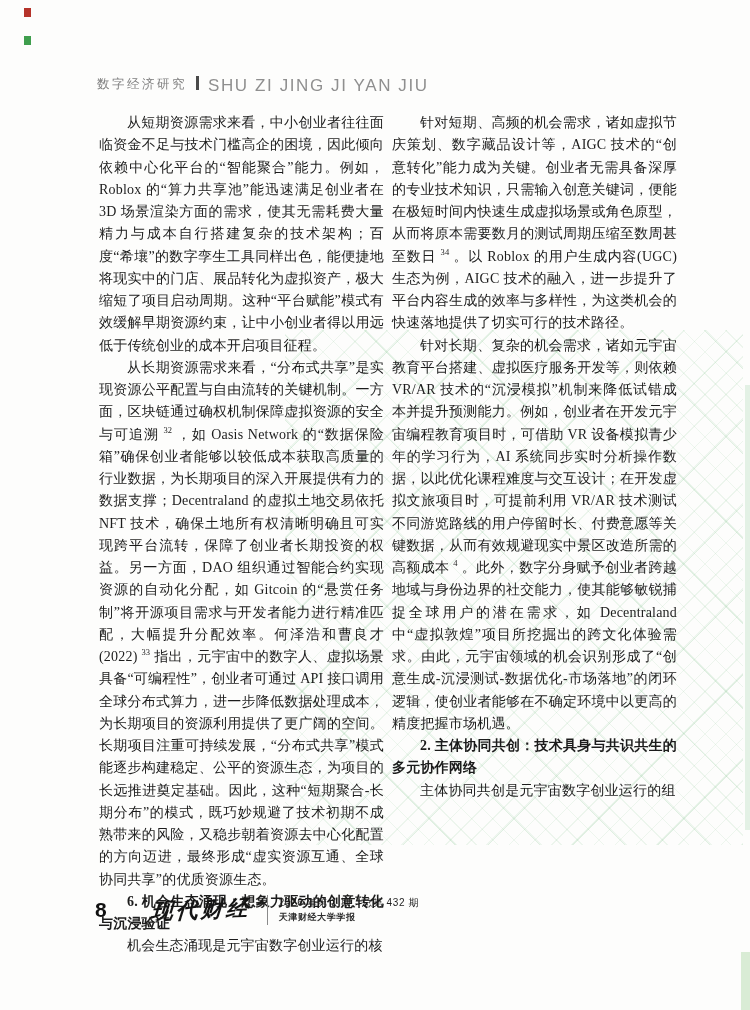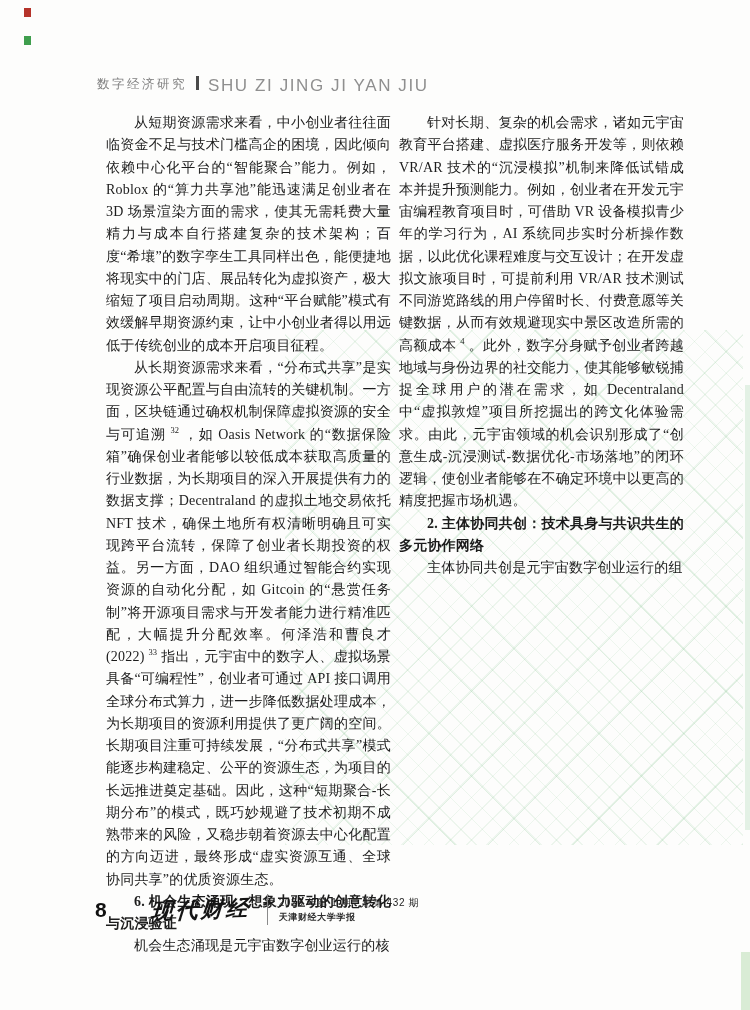--- a/index.html
+++ b/index.html
@@ -37,21 +37,21 @@
     position:absolute; right:0; top:385px; width:5px; height:445px;
     background:rgba(170,215,175,0.30); pointer-events:none;
   }
   .edge-strip {
     position:absolute; right:0; bottom:0; width:9px; height:58px;
     background:#d9ecd5; pointer-events:none;
   }
 
   
   .columns {
-    position:absolute; top:112px; left:106px; width:578px;
+    position:absolute; top:112px; left:99px; width:578px;
     display:flex; gap:8px;font-family:Liberation Serif, serif;
   }
   .col { width:285px; text-align:justify; font-size:14px; line-height:22.25px; letter-spacing:0.2px; }
   .para { margin:0; text-indent:2em; }
   .para.cont { text-indent:0; }
   .para.head { font-weight:bold; }
   sup { font-size:8.5px; line-height:0; vertical-align:super; }
 
   
   .footer {
@@ -88,20 +88,21 @@
   <div class="edge-strip"></div>
 
   <div class="columns">
     <div class="col">
       <p class="para"><span>从短期资源需求来看，中小创业者往往面临资金不足与技术门槛高企的困境，因此倾向依赖中心化平台的“智能聚合”能力。例如，Roblox 的“算力共享池”能迅速满足创业者在 3D 场景渲染方面的需求，使其无需耗费大量精力与成本自行搭建复杂的技术架构；百度“希壤”的数字孪生工具同样出色，能便捷地将现实中的门店、展品转化为虚拟资产，极大缩短了项目启动周期。这种“平台赋能”模式有效缓解早期资源约束，让中小创业者得以用远低于传统创业的成本开启项目征程。</span></p>
       <p class="para"><span>从长期资源需求来看，“分布式共享”是实现资源公平配置与自由流转的关键机制。一方面，区块链通过确权机制保障虚拟资源的安全与可追溯 </span><sup>32</sup><span> ，如 Oasis Network 的“数据保险箱”确保创业者能够以较低成本获取高质量的行业数据，为长期项目的深入开展提供有力的数据支撑；Decentraland 的虚拟土地交易依托 NFT 技术，确保土地所有权清晰明确且可实现跨平台流转，保障了创业者长期投资的权益。另一方面，DAO 组织通过智能合约实现资源的自动化分配，如 Gitcoin 的“悬赏任务制”将开源项目需求与开发者能力进行精准匹配，大幅提升分配效率。何泽浩和曹良才(2022) </span><sup>33</sup><span> 指出，元宇宙中的数字人、虚拟场景具备“可编程性”，创业者可通过 API 接口调用全球分布式算力，进一步降低数据处理成本，为长期项目的资源利用提供了更广阔的空间。长期项目注重可持续发展，“分布式共享”模式能逐步构建稳定、公平的资源生态，为项目的长远推进奠定基础。因此，这种“短期聚合-长期分布”的模式，既巧妙规避了技术初期不成熟带来的风险，又稳步朝着资源去中心化配置的方向迈进，最终形成“虚实资源互通、全球协同共享”的优质资源生态。</span></p>
       <p class="para head"><span>6. 机会生态涌现：想象力驱动的创意转化与沉浸验证</span></p>
       <p class="para"><span>机会生态涌现是元宇宙数字创业运行的核</span></p>
     </div>
     <div class="col">
+      <p class="para"><span>针对短期、高频的机会需求，诸如虚拟节庆策划、数字藏品设计等，AIGC 技术的“创意转化”能力成为关键。创业者无需具备深厚的专业技术知识，只需输入创意关键词，便能在极短时间内快速生成虚拟场景或角色原型，从而将原本需要数月的测试周期压缩至数周甚至数日 </span><sup>34</sup><span> 。以 Roblox 的用户生成内容(UGC)生态为例，AIGC 技术的融入，进一步提升了平台内容生成的效率与多样性，为这类机会的快速落地提供了切实可行的技术路径。</span></p>
       <p class="para"><span>针对长期、复杂的机会需求，诸如元宇宙教育平台搭建、虚拟医疗服务开发等，则依赖 VR/AR 技术的“沉浸模拟”机制来降低试错成本并提升预测能力。例如，创业者在开发元宇宙编程教育项目时，可借助 VR 设备模拟青少年的学习行为，AI 系统同步实时分析操作数据，以此优化课程难度与交互设计；在开发虚拟文旅项目时，可提前利用 VR/AR 技术测试不同游览路线的用户停留时长、付费意愿等关键数据，从而有效规避现实中景区改造所需的高额成本 </span><sup>4</sup><span> 。此外，数字分身赋予创业者跨越地域与身份边界的社交能力，使其能够敏锐捕捉全球用户的潜在需求，如 Decentraland 中“虚拟敦煌”项目所挖掘出的跨文化体验需求。由此，元宇宙领域的机会识别形成了“创意生成-沉浸测试-数据优化-市场落地”的闭环逻辑，使创业者能够在不确定环境中以更高的精度把握市场机遇。</span></p>
       <p class="para head"><span>2. 主体协同共创：技术具身与共识共生的多元协作网络</span></p>
       <p class="para"><span>主体协同共创是元宇宙数字创业运行的组</span></p>
     </div>
   </div>
 
   <div class="footer">
     <span class="page-num">8</span>
     <span class="logo">现代财经</span>
     <span class="f-divider"></span>

